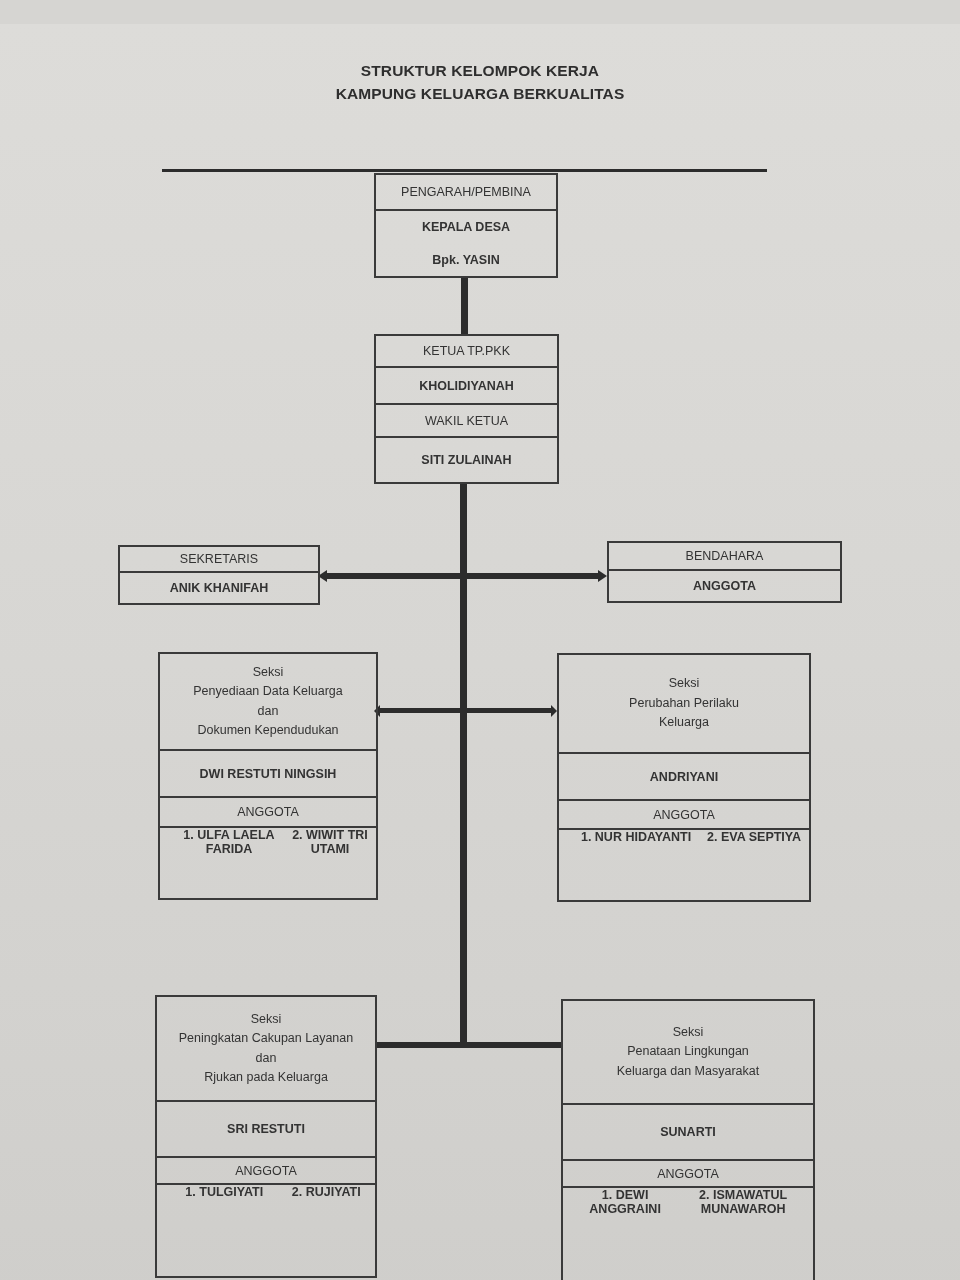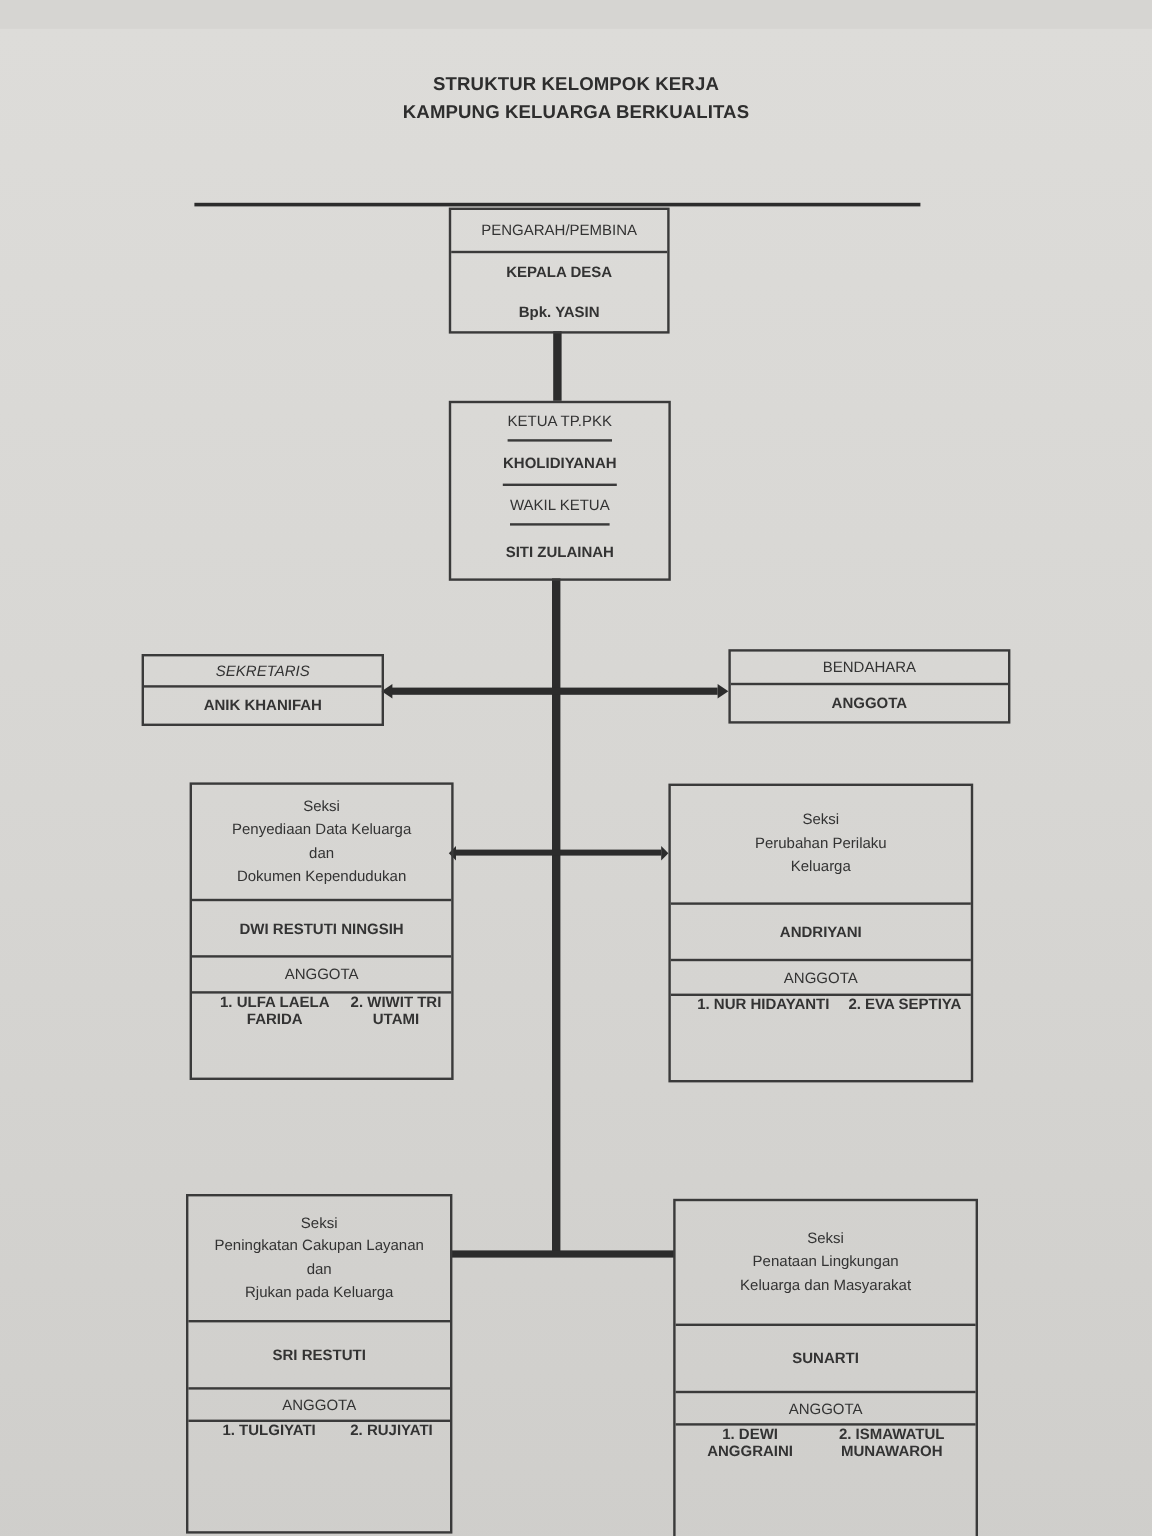--- a/index.html
+++ b/index.html
@@ -67,29 +67,29 @@
   <div class="line" style="left:376px; top:1018px; width:186px; height:6px;"></div>
 
   <div class="box" style="left:374px; top:149px; width:184px; height:105px;">
     <div class="cell" style="height:36px;">PENGARAH/PEMBINA</div>
     <div class="cell bold dual" style="flex:1;">
       <span>KEPALA DESA</span>
       <span>Bpk. YASIN</span>
     </div>
   </div>
 
-  <div class="box" style="left:374px; top:310px; width:185px; height:150px;align-items:center;">
+  <div class="box" style="left:374px; top:310px; width:185px; height:150px;">
     <div class="cell" style="height:32px;">KETUA TP.PKK</div>
     <div class="cell bold" style="height:37px;">KHOLIDIYANAH</div>
     <div class="cell" style="height:33px;">WAKIL KETUA</div>
     <div class="cell bold" style="flex:1;">SITI ZULAINAH</div>
   </div>
 
   <div class="box" style="left:118px; top:521px; width:202px; height:60px;">
-    <div class="cell" style="height:26px;font-style:italic;">SEKRETARIS</div>
+    <div class="cell" style="height:26px;">SEKRETARIS</div>
     <div class="cell bold" style="flex:1;">ANIK KHANIFAH</div>
   </div>
 
   <div class="box" style="left:607px; top:517px; width:235px; height:62px;">
     <div class="cell" style="height:28px;">BENDAHARA</div>
     <div class="cell bold" style="flex:1;">ANGGOTA</div>
   </div>
 
   <div class="box" style="left:158px; top:628px; width:220px; height:248px;">
     <div class="cell multi" style="height:97px;">

